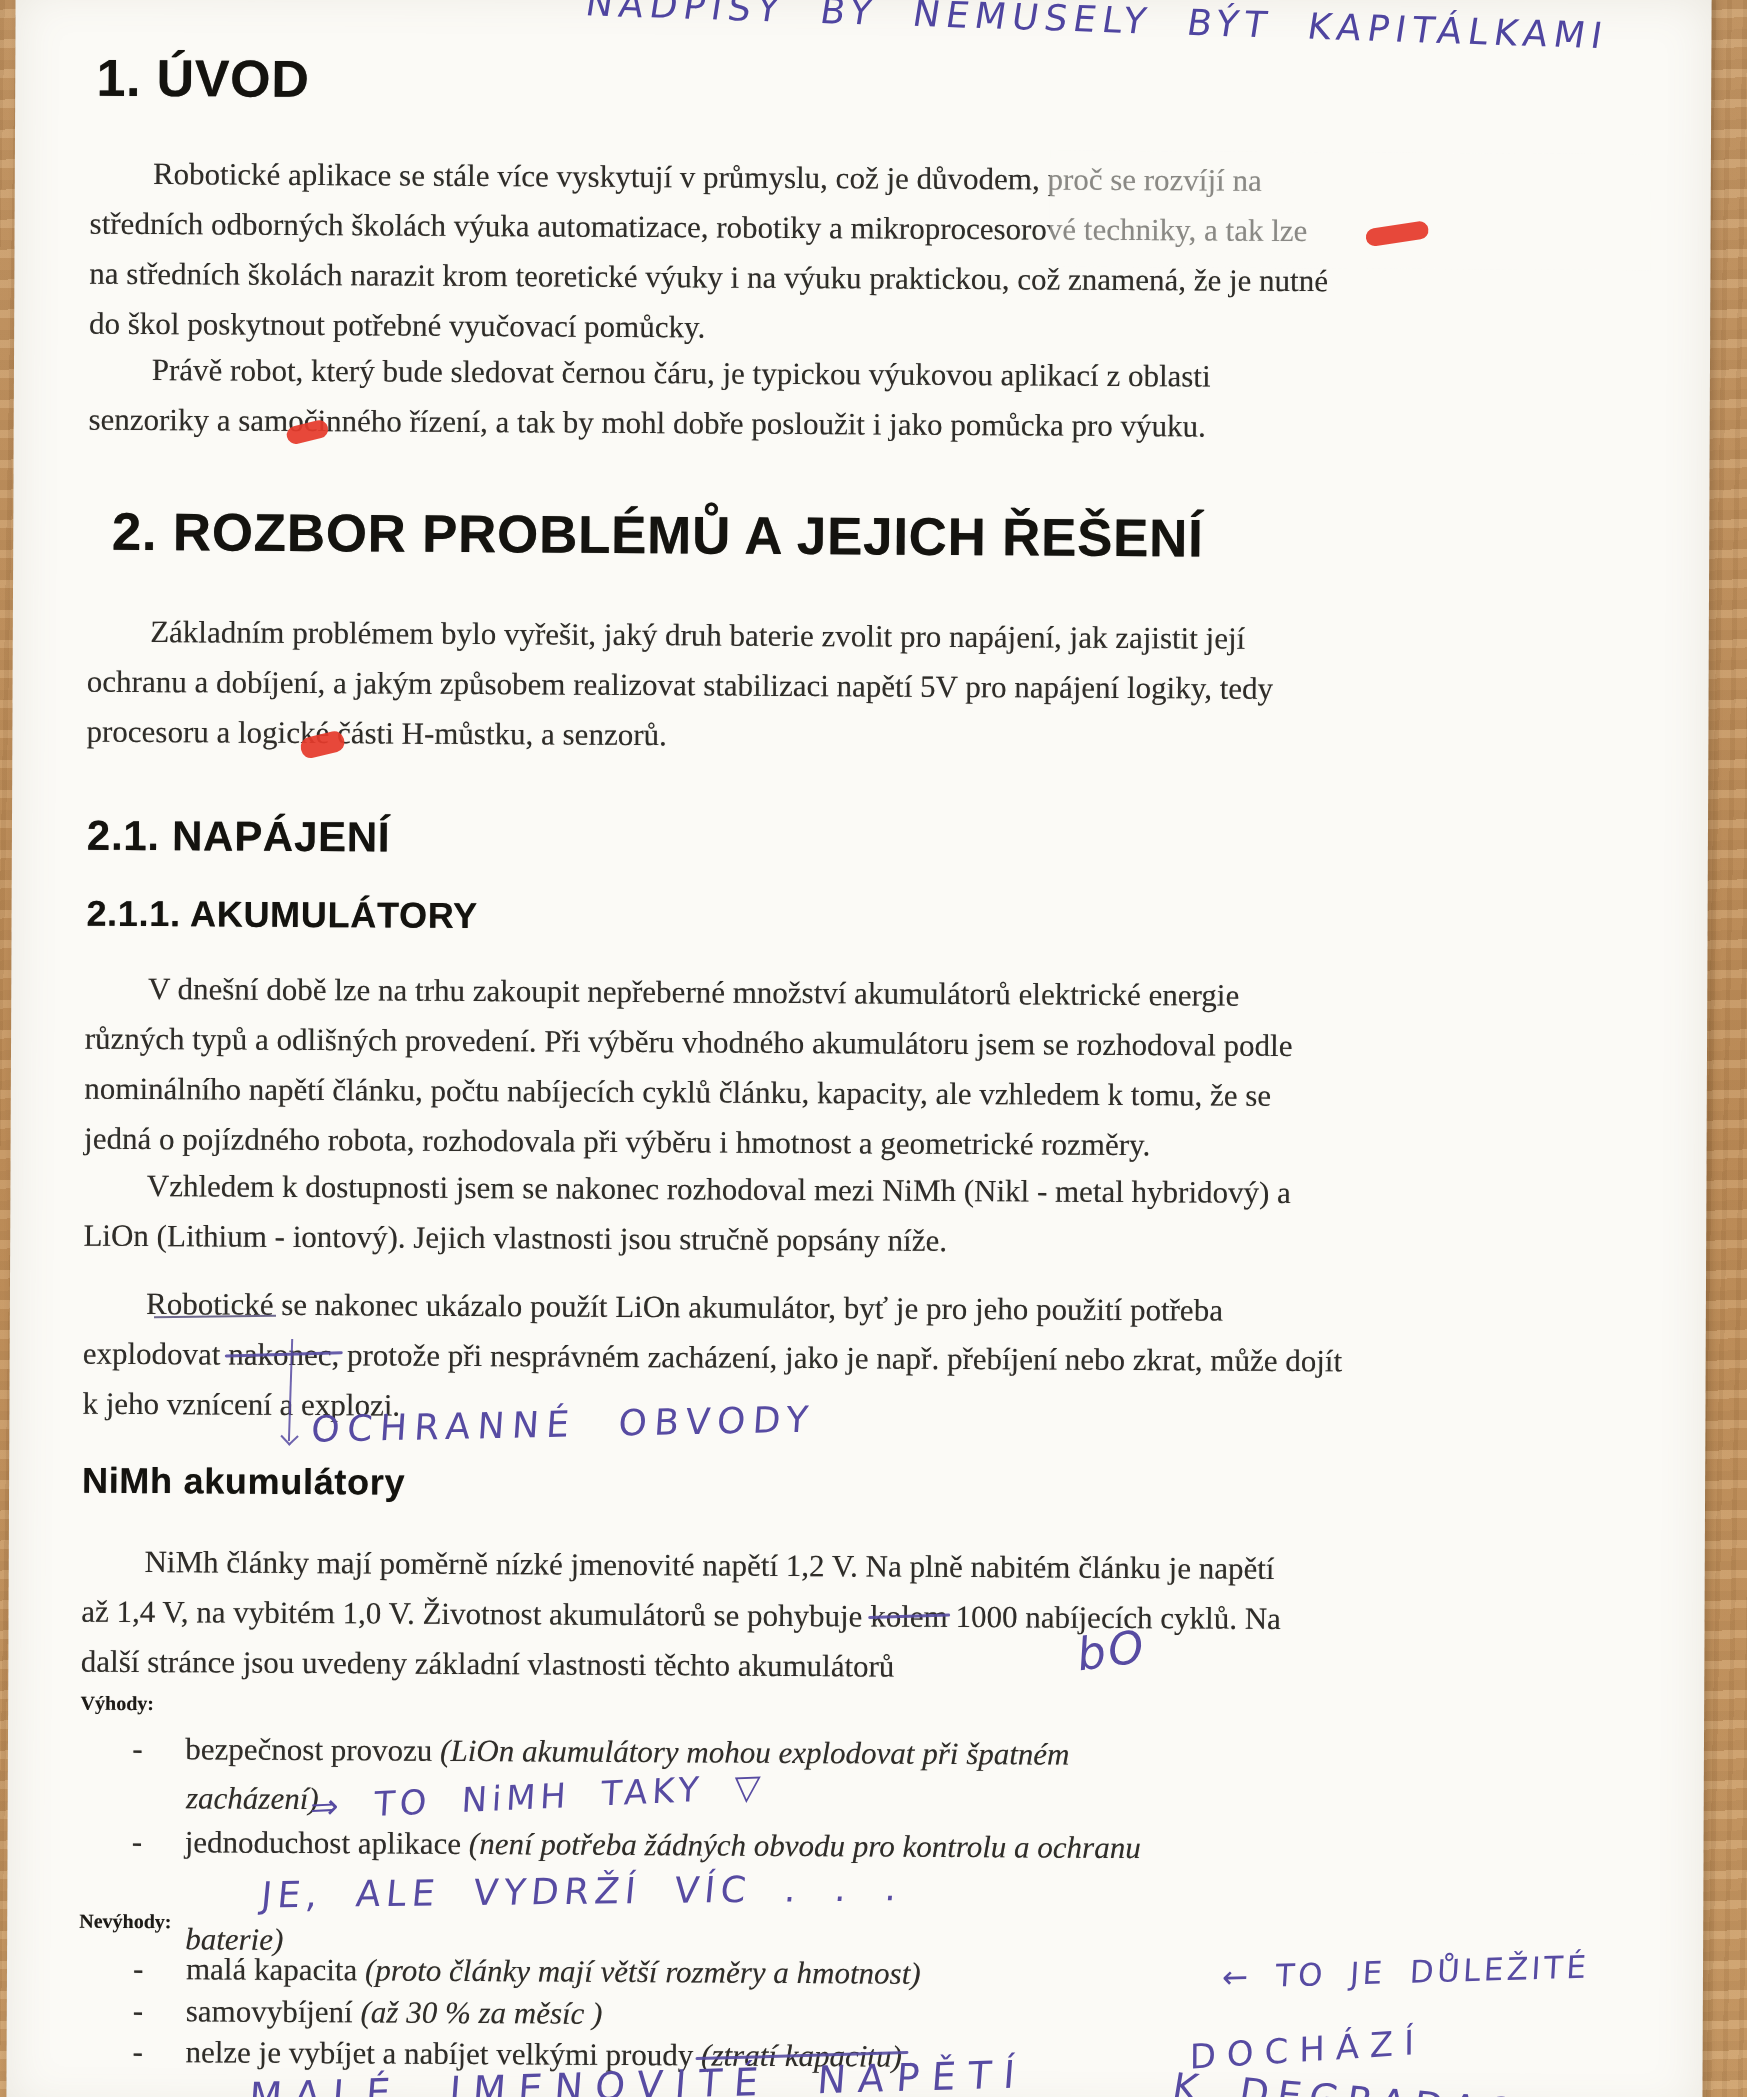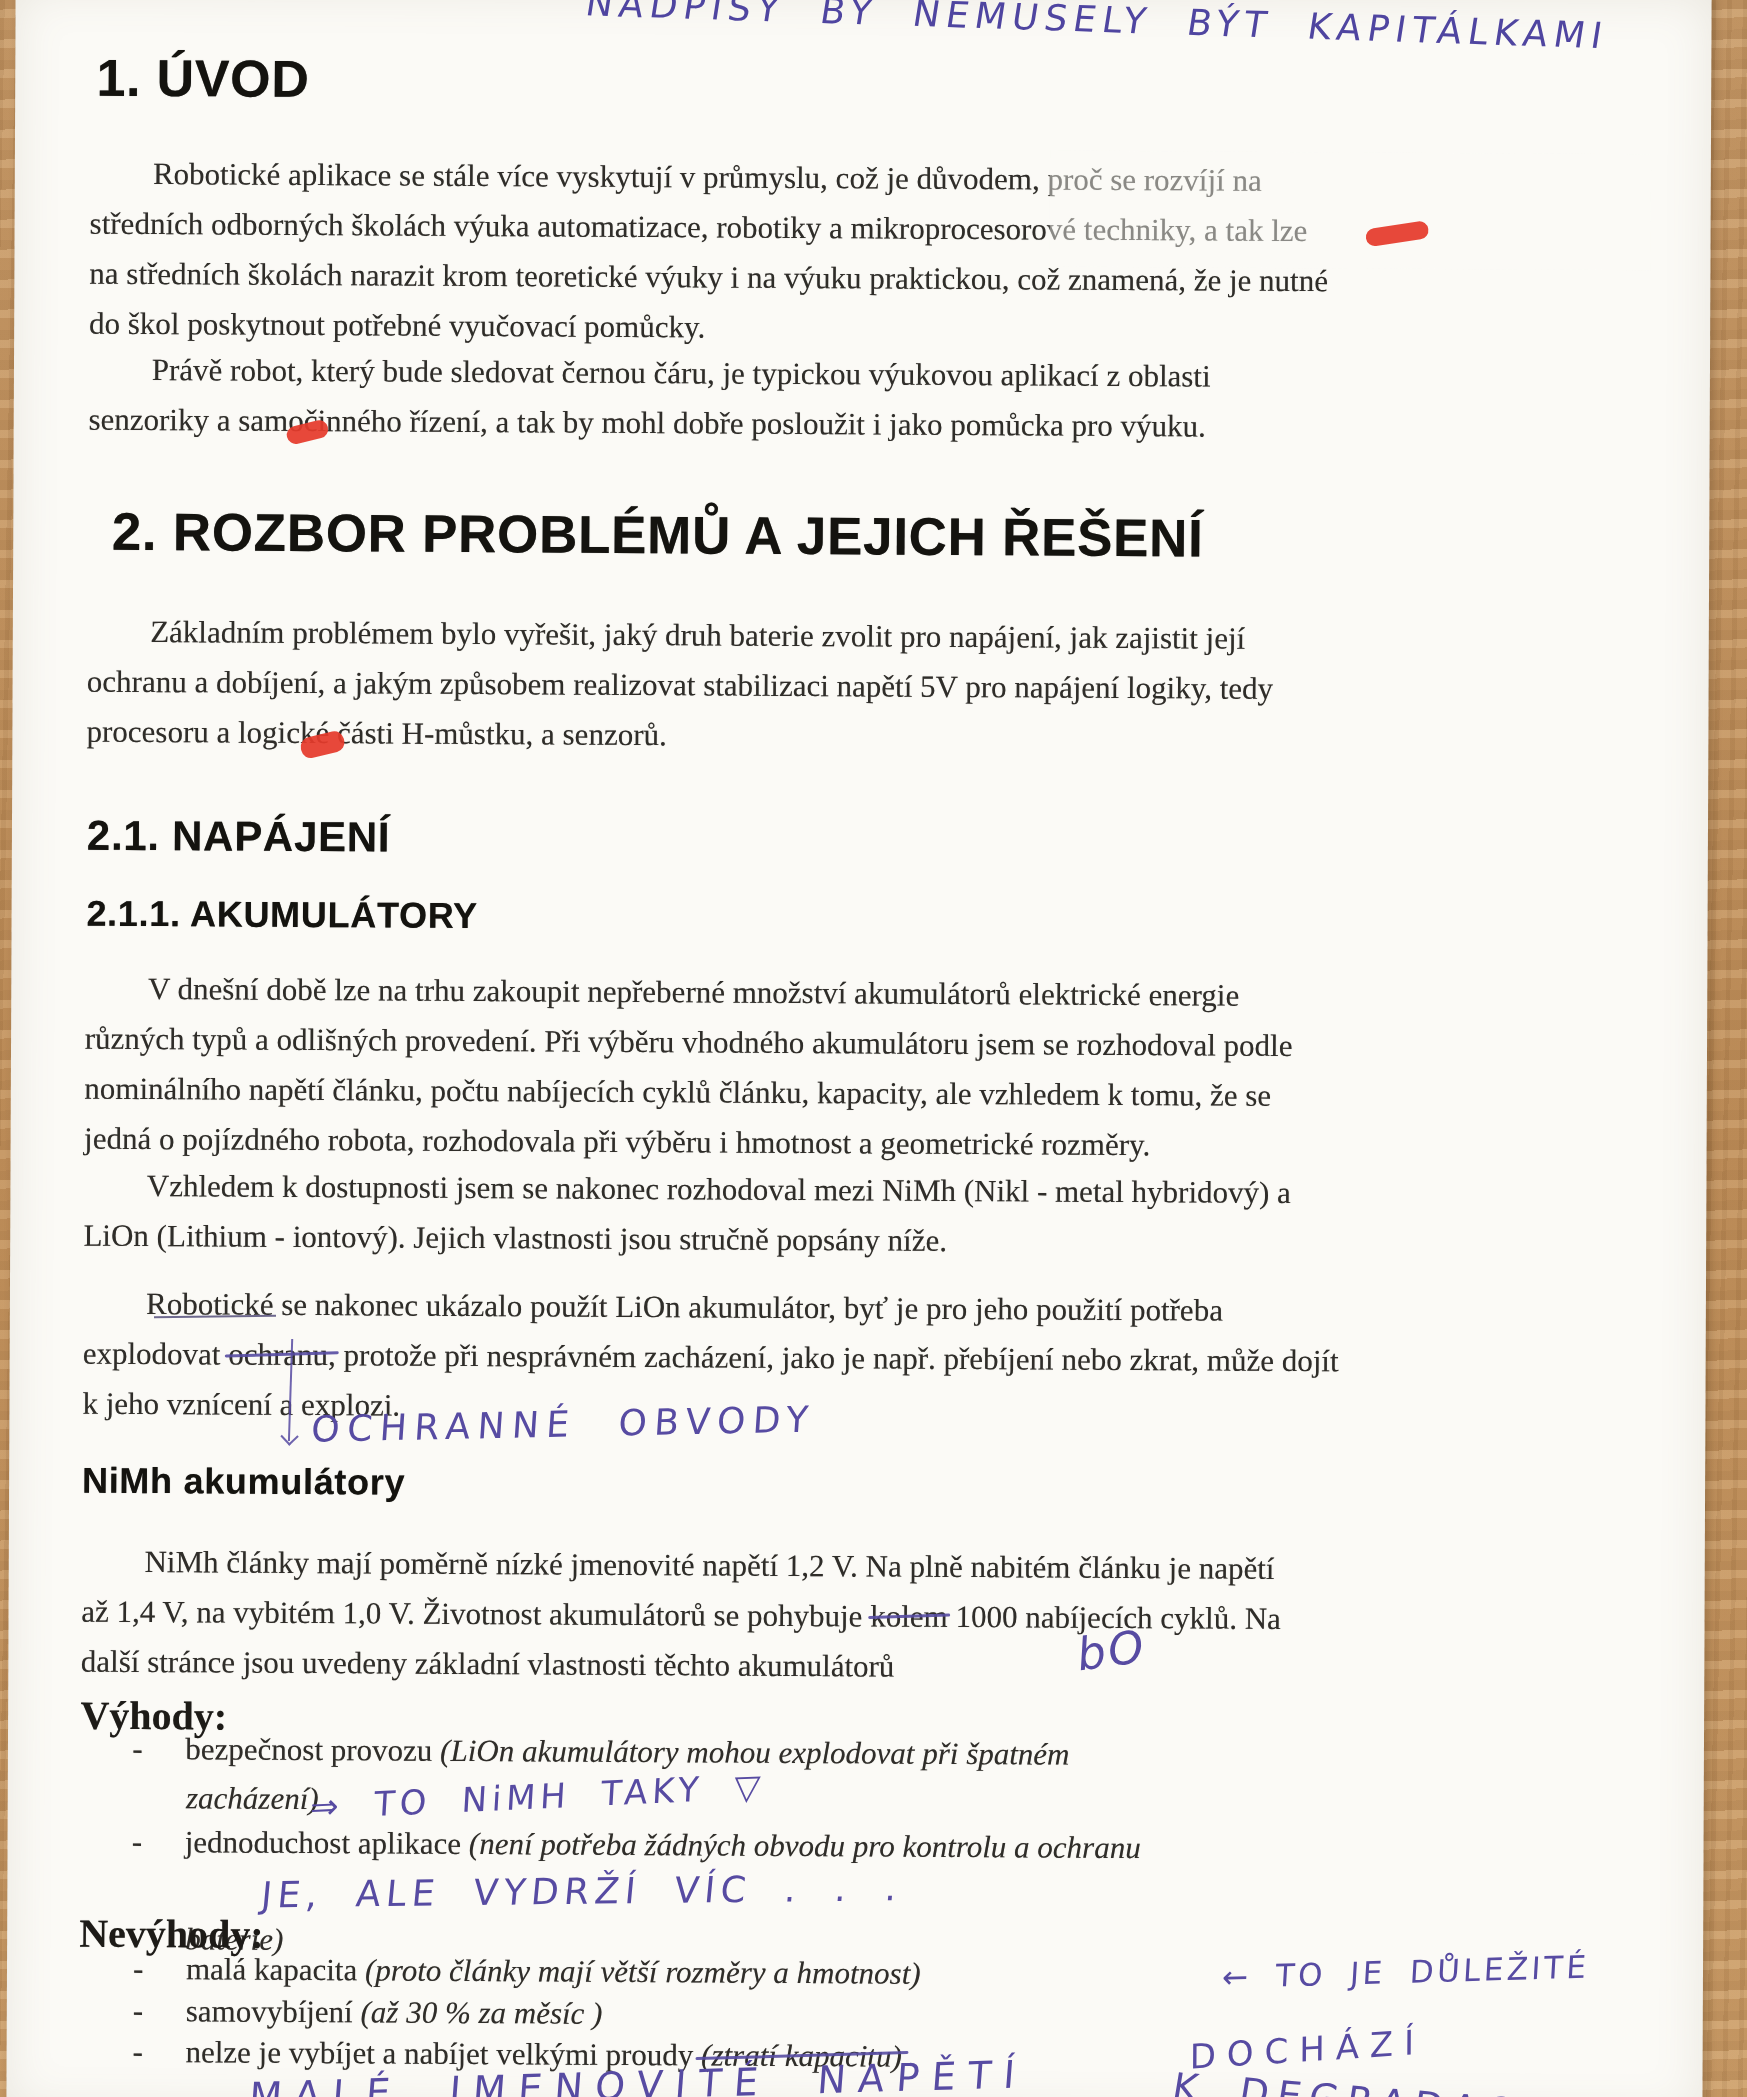--- a/index.html
+++ b/index.html
@@ -22,21 +22,21 @@
     font-family:"Liberation Serif", serif; color:#2f2d29;
   }
   .abs{position:absolute; white-space:nowrap;}
   .para{font-size:31px; line-height:50px; text-shadow:0 0 0.7px rgba(40,38,34,.45);}
   .ln{height:50px;}
   .indent{margin-left:63px;}
   .hsans{
     font-family:"Liberation Sans", sans-serif; font-weight:bold; color:#14130f;
     letter-spacing:0.7px; text-shadow:0 0 0.7px rgba(0,0,0,.55);
   }
-  .serifbold{font-weight:bold; font-size:40px; color:#1d1b17; text-shadow:0 0 0.7px rgba(0,0,0,.4);}
+  .serifbold{font-weight:bold; font-size:20px; color:#1d1b17; text-shadow:0 0 0.7px rgba(0,0,0,.4);}
   .it{font-style:italic;}
   .li{font-size:31px; text-shadow:0 0 0.7px rgba(40,38,34,.45);}
   .dash{display:inline-block; width:53px;}
   .pen{
     font-family:"DejaVu Sans", sans-serif; color:#574ba2; font-weight:normal;
   }
   .pen-strike{position:relative;}
   .pen-strike::after{
     content:""; position:absolute; left:-3%; right:-3%; top:46%; height:3.4px;
     background:#574ba2; border-radius:2px; transform:rotate(-2deg); opacity:.9;
@@ -102,21 +102,21 @@
       <div class="ln">jedná o pojízdného robota, rozhodovala při výběru i hmotnost a geometrické rozměry.</div>
     </div>
 
     <div class="abs para" style="left:91px; top:1153px;">
       <div class="ln indent">Vzhledem k dostupnosti jsem se nakonec rozhodoval mezi NiMh (Nikl - metal hybridový) a</div>
       <div class="ln">LiOn (Lithium - iontový). Jejich vlastnosti jsou stručně popsány níže.</div>
     </div>
 
     <div class="abs para" style="left:91px; top:1271px;">
       <div class="ln indent"><span class="pen-underline">Robotické</span><span> se nakonec ukázalo použít LiOn akumulátor, byť je pro jeho použití potřeba</span></div>
-      <div class="ln"><span>explodovat </span><span class="pen-strike">ochranu,</span><span> protože při nesprávném zacházení, jako je např. přebíjení nebo zkrat, může dojít</span></div>
+      <div class="ln"><span>explodovat </span><span class="pen-strike">nakonec,</span><span> protože při nesprávném zacházení, jako je např. přebíjení nebo zkrat, může dojít</span></div>
       <div class="ln">k jeho vznícení a explozi.</div>
     </div>
     <div class="pen-arrow" style="left:298px; top:1330px; height:102px; transform:rotate(1.5deg);"></div>
     <div class="abs pen" style="left:320px; top:1393px; font-size:36px; letter-spacing:7.5px; word-spacing:23px; transform:rotate(-1.5deg) skewX(-5deg);">OCHRANNÉ OBVODY</div>
 
     <div class="abs hsans" style="left:91px; top:1452px; font-size:36px;">NiMh akumulátory</div>
 
     <div class="abs para" style="left:91px; top:1529px;">
       <div class="ln indent">NiMh články mají poměrně nízké jmenovité napětí 1,2 V. Na plně nabitém článku je napětí</div>
       <div class="ln"><span>až 1,4 V, na vybitém 1,0 V. Životnost akumulátorů se pohybuje </span><span class="pen-strike">kolem</span><span> 1000 nabíjecích cyklů. Na</span></div>

